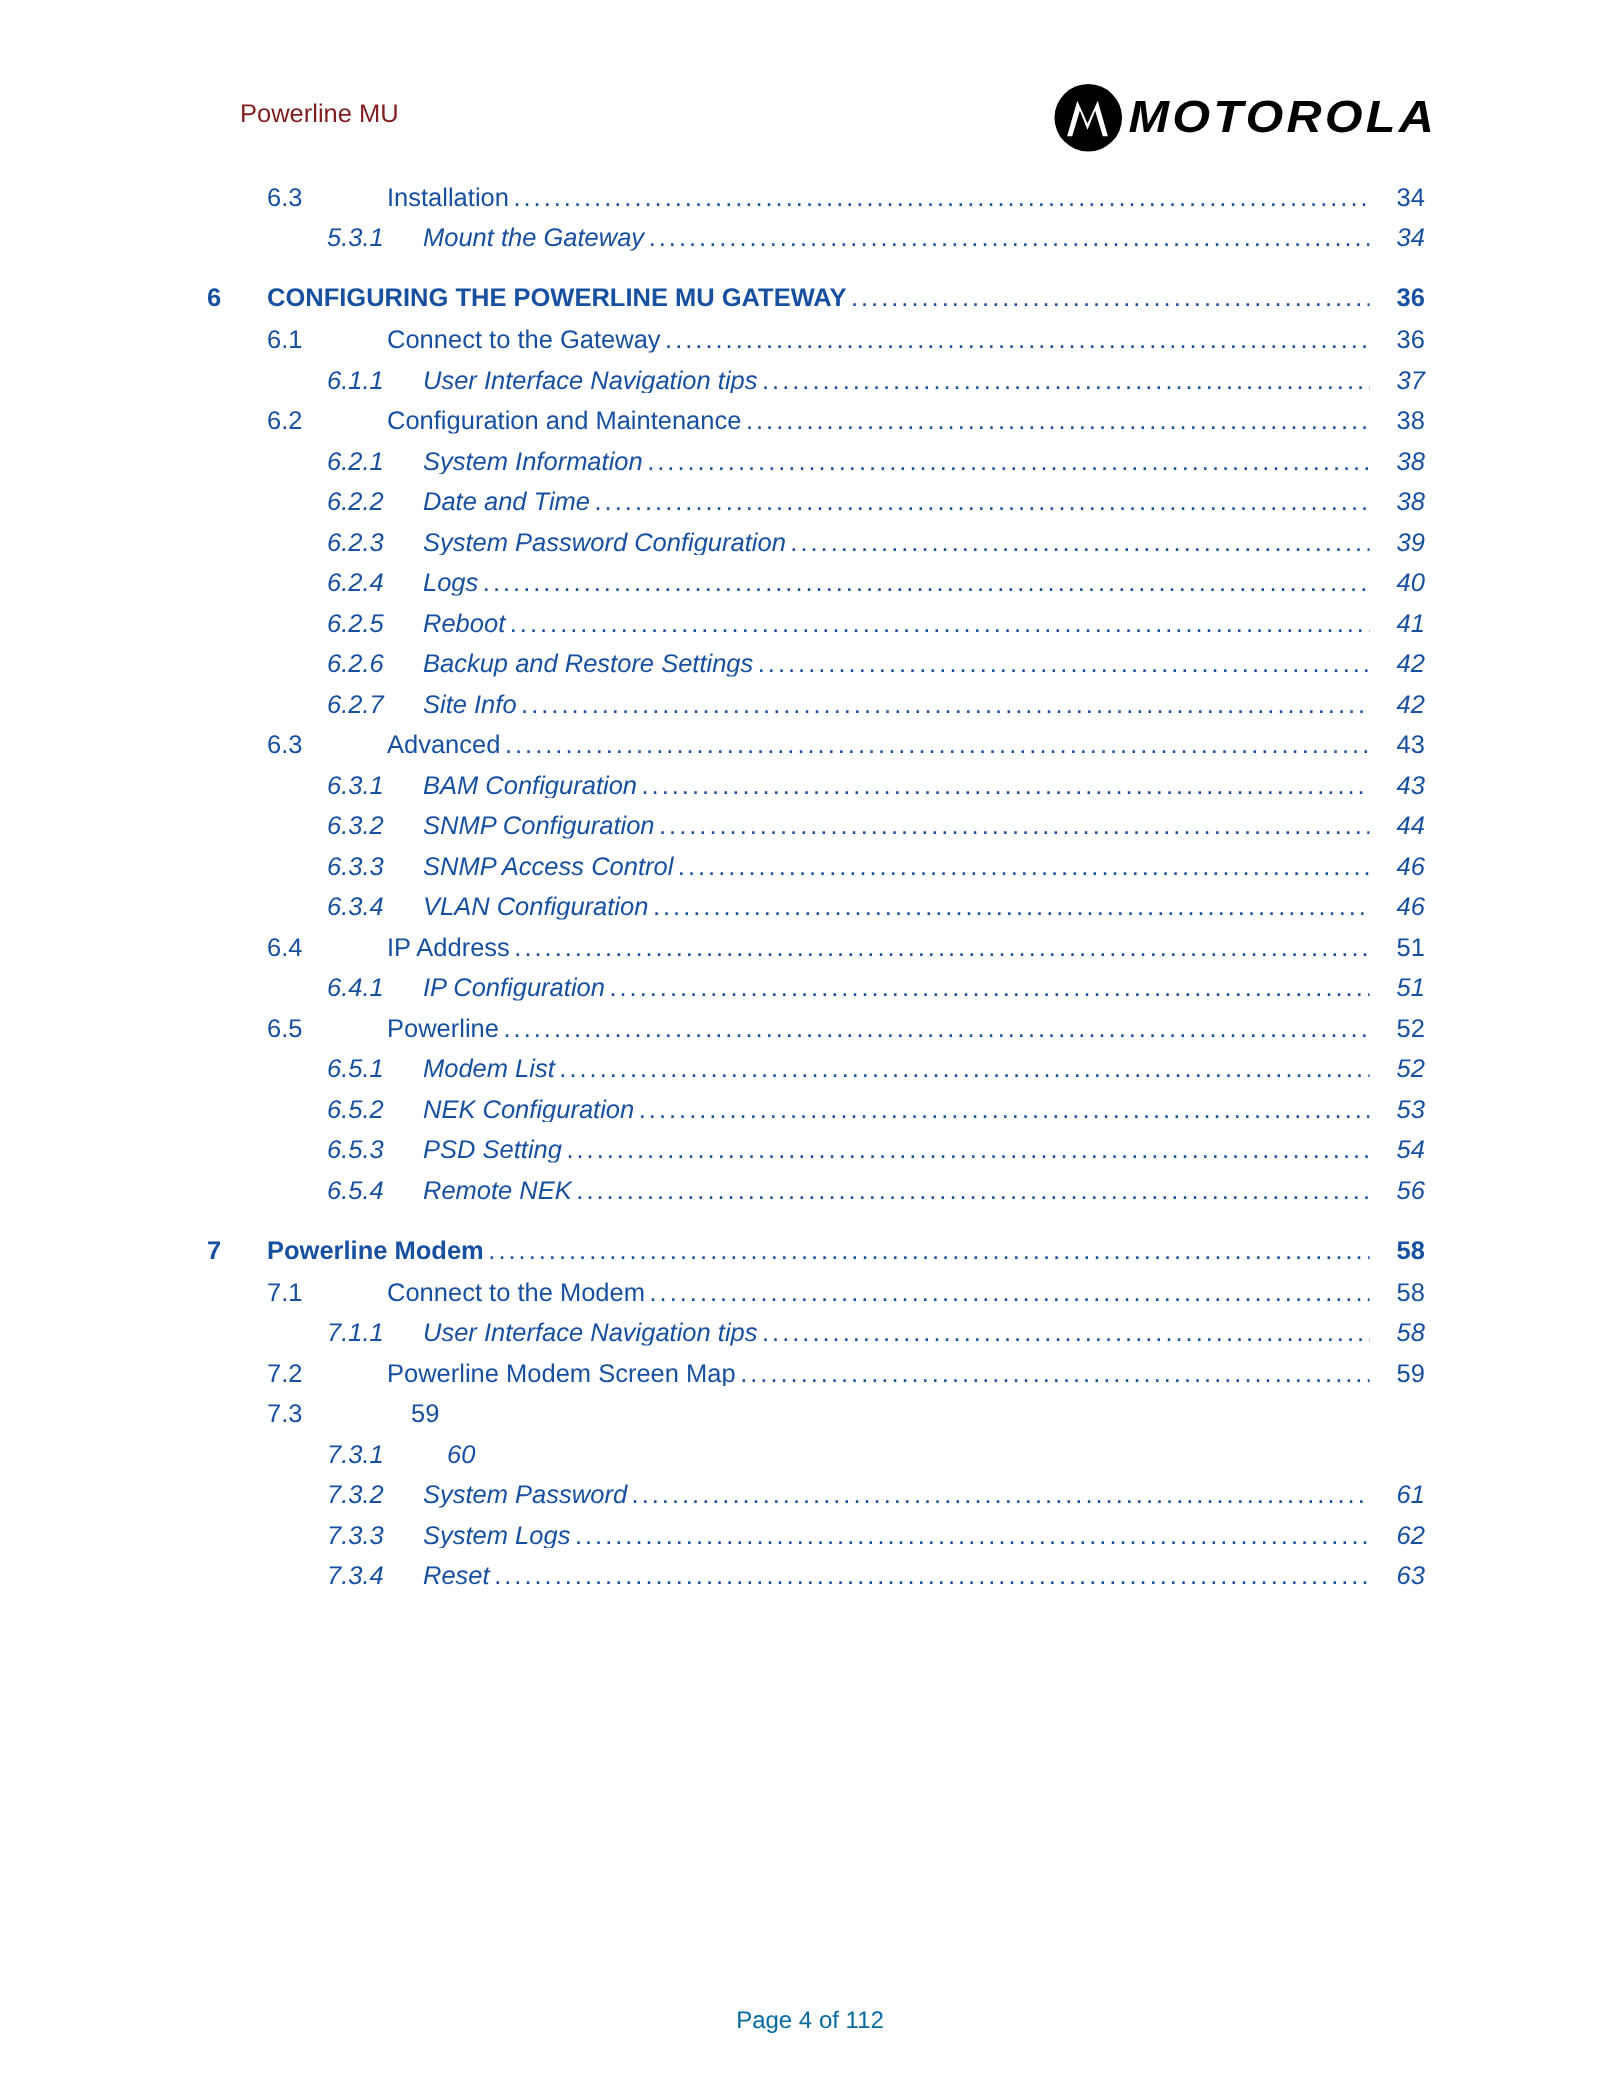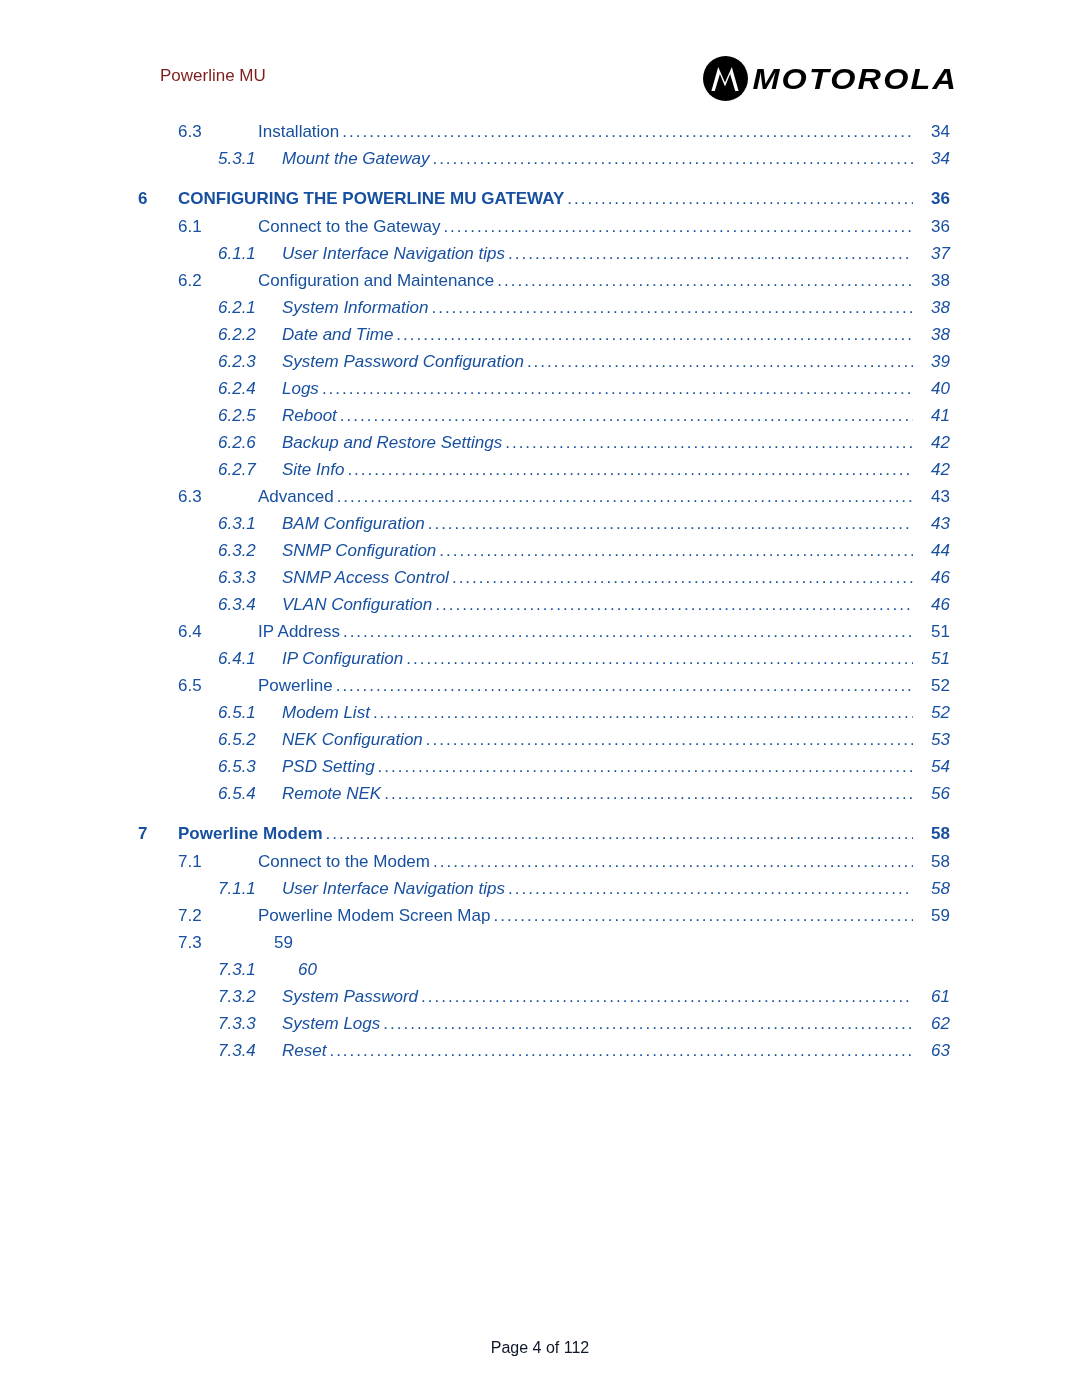--- a/index.html
+++ b/index.html
@@ -100,21 +100,21 @@
   .row.chapter { padding-top: 18px; padding-bottom: 6px; }
   .row.chapter .num-col { width: 40px; font-weight: 700; }
   .row.section .num-col { width: 80px; margin-left: 40px; }
   .row.subsection .num-col { width: 64px; margin-left: 80px; font-style: italic; }
   .footer {
     position: absolute;
     bottom: 40px;
     left: 0;
     right: 0;
     text-align: center;
-    color: #0f172a;
+    color: #0369a1;
     font-size: 16px;
   }
 </style>
 </head>
 <body>
 
 <div class="page">
 
   <div class="header">
     <div class="header-title">Powerline MU</div>

